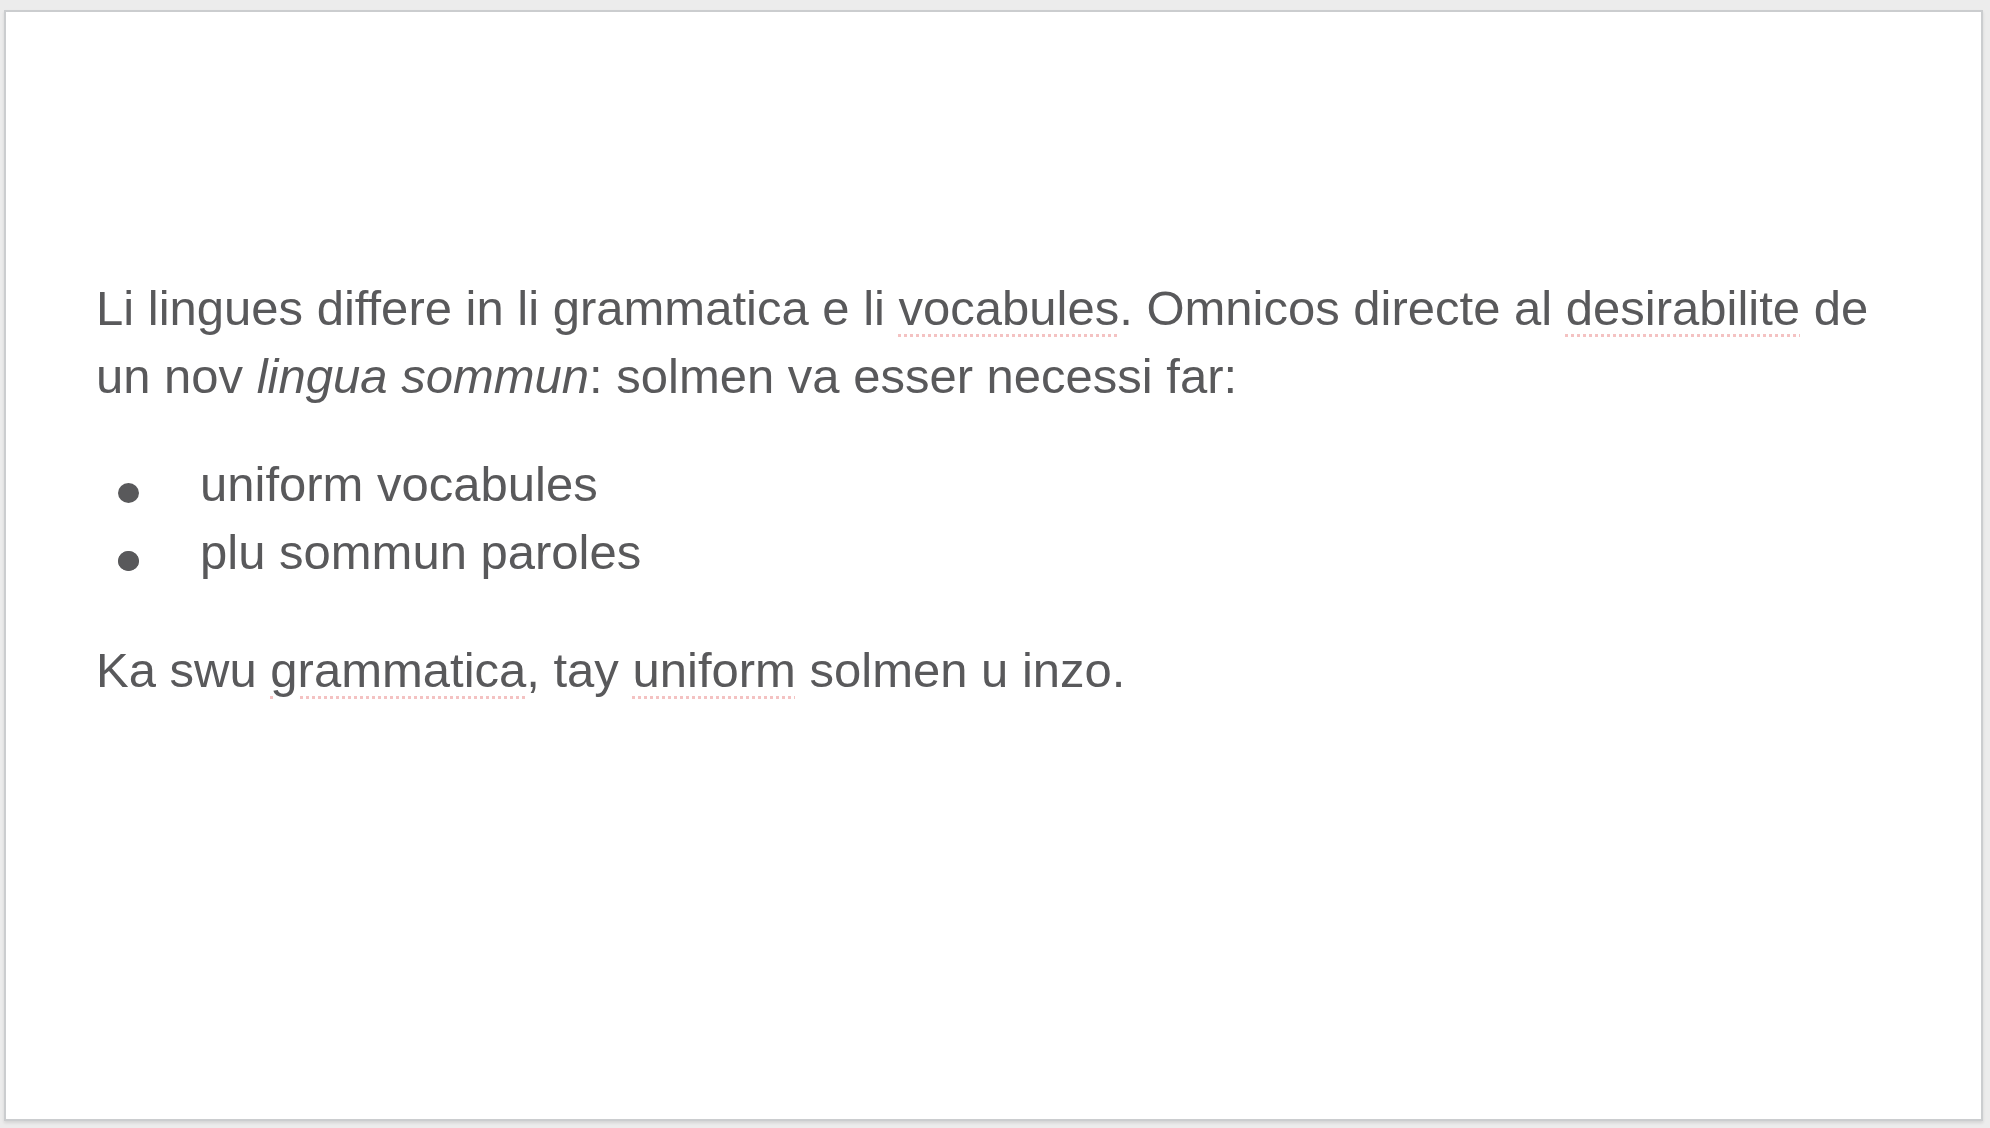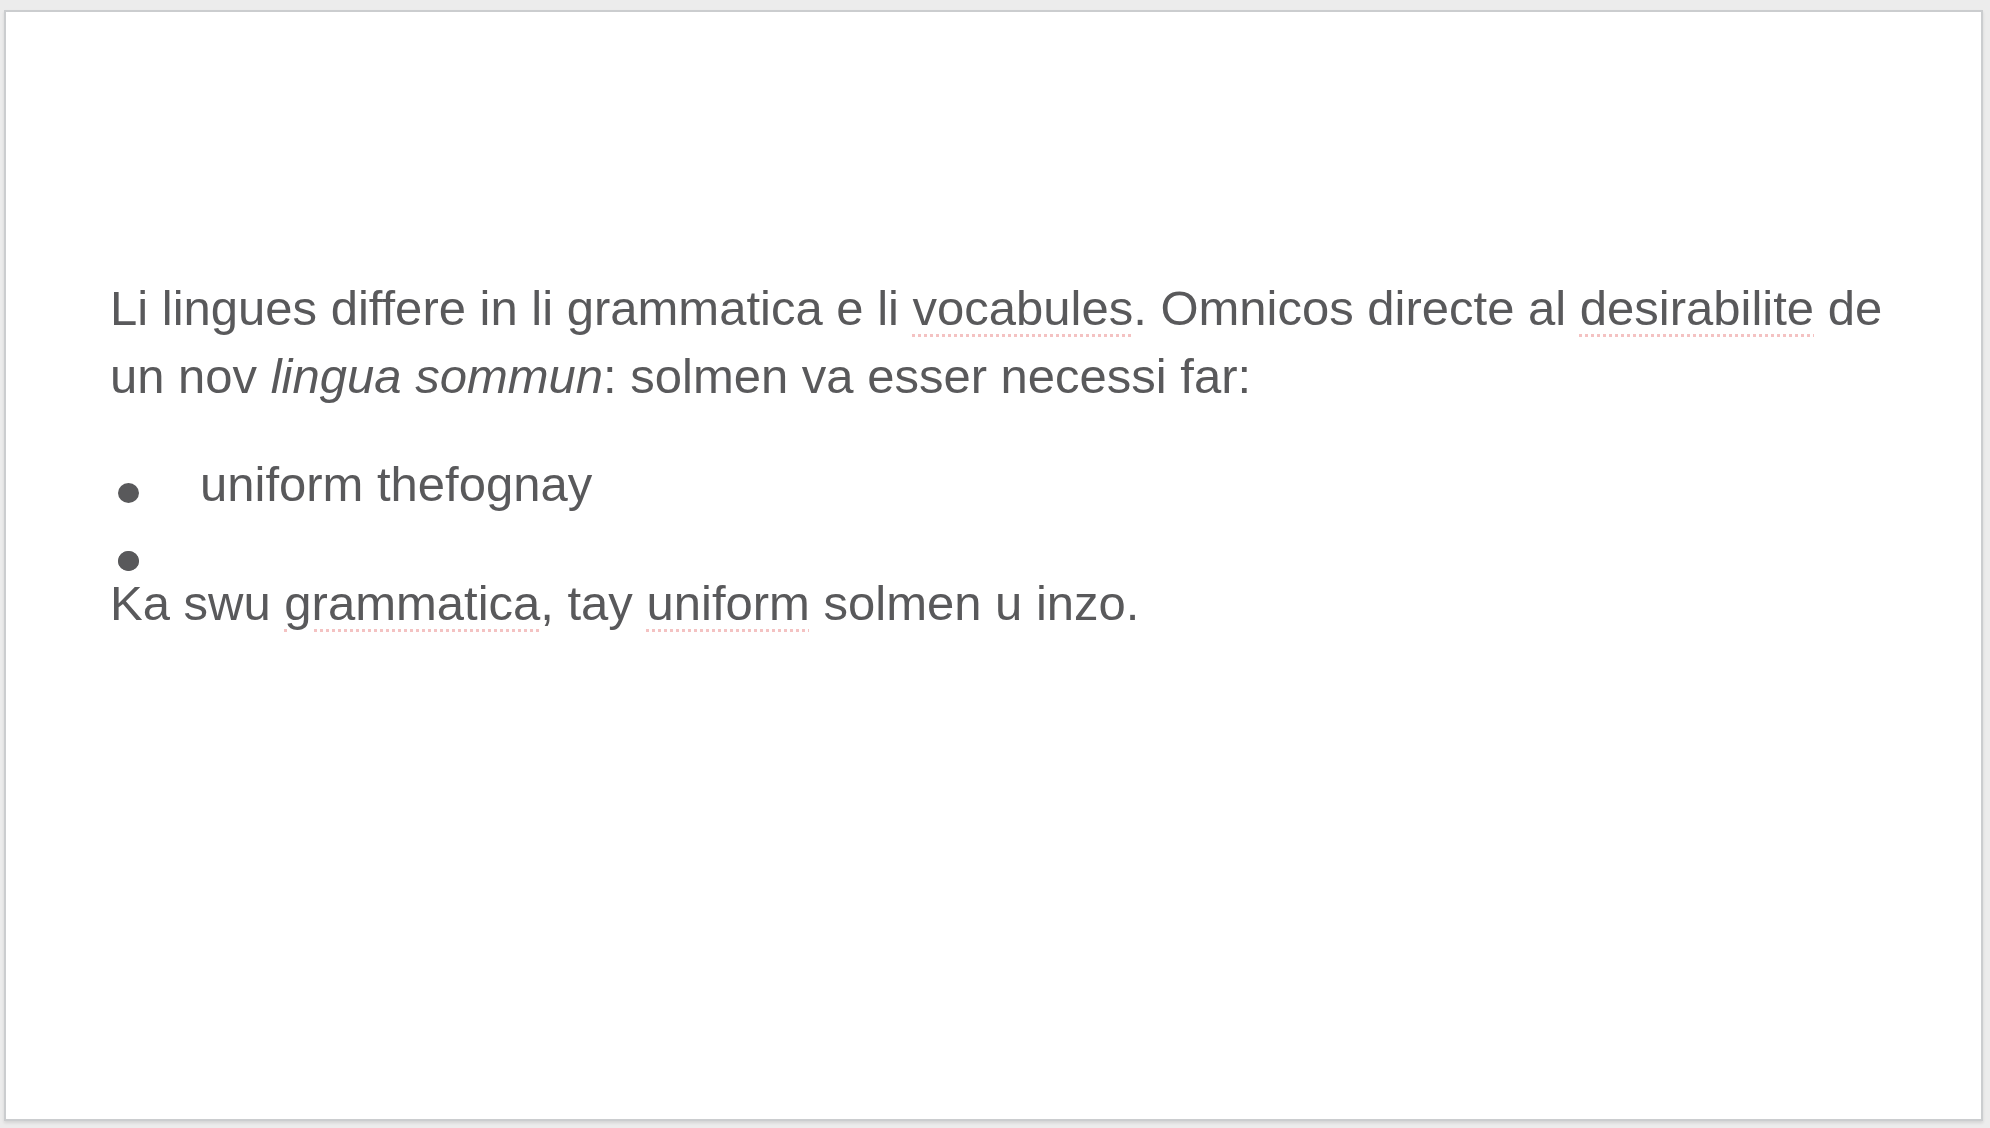--- a/index.html
+++ b/index.html
@@ -27,21 +27,21 @@
   .text-block {
     position: absolute;
     left: 89px;
     top: 0;
     right: 0;
     color: #59595b;
     font-size: 49px;
     line-height: 68px;
   }
 
-  .para { margin: 15px; }
+  .para { margin: 1px; }
   .para-1 { margin-top: 262px; }
   .para-2 { margin-top: 50px; white-space: nowrap; }
 
   .text-line {
     display: block;
     white-space: nowrap;
   }
 
   .italic { font-style: italic; }
 
@@ -83,26 +83,27 @@
   <div class="text-block">
 
     <p class="para para-1">
       <span class="text-line"><span>Li lingues differe in li grammatica e li </span><span class="misspelled">vocabules</span><span>. Omnicos directe al </span><span class="misspelled">desirabilite</span><span> de</span></span>
       <span class="text-line"><span>un nov </span><span class="italic">lingua sommun</span><span>: solmen va esser necessi far:</span></span>
     </p>
 
     <ul class="bullet-list">
       <li>
         <span class="bullet-dot"></span>
-        <span>uniform thefognay</span>
+        <span>uniform vocabules</span>
       </li>
       <li>
         <span class="bullet-dot"></span>
       </li>
       <li>
         <span class="bullet-dot"></span>
+        <span>plu sommun paroles</span>
       </li>
     </ul>
 
     <p class="para para-2"><span>Ka swu </span><span class="misspelled">grammatica</span><span>, tay </span><span class="misspelled">uniform</span><span> solmen u inzo.</span></p>
 
   </div>
 </div>
 
 </body></html>

